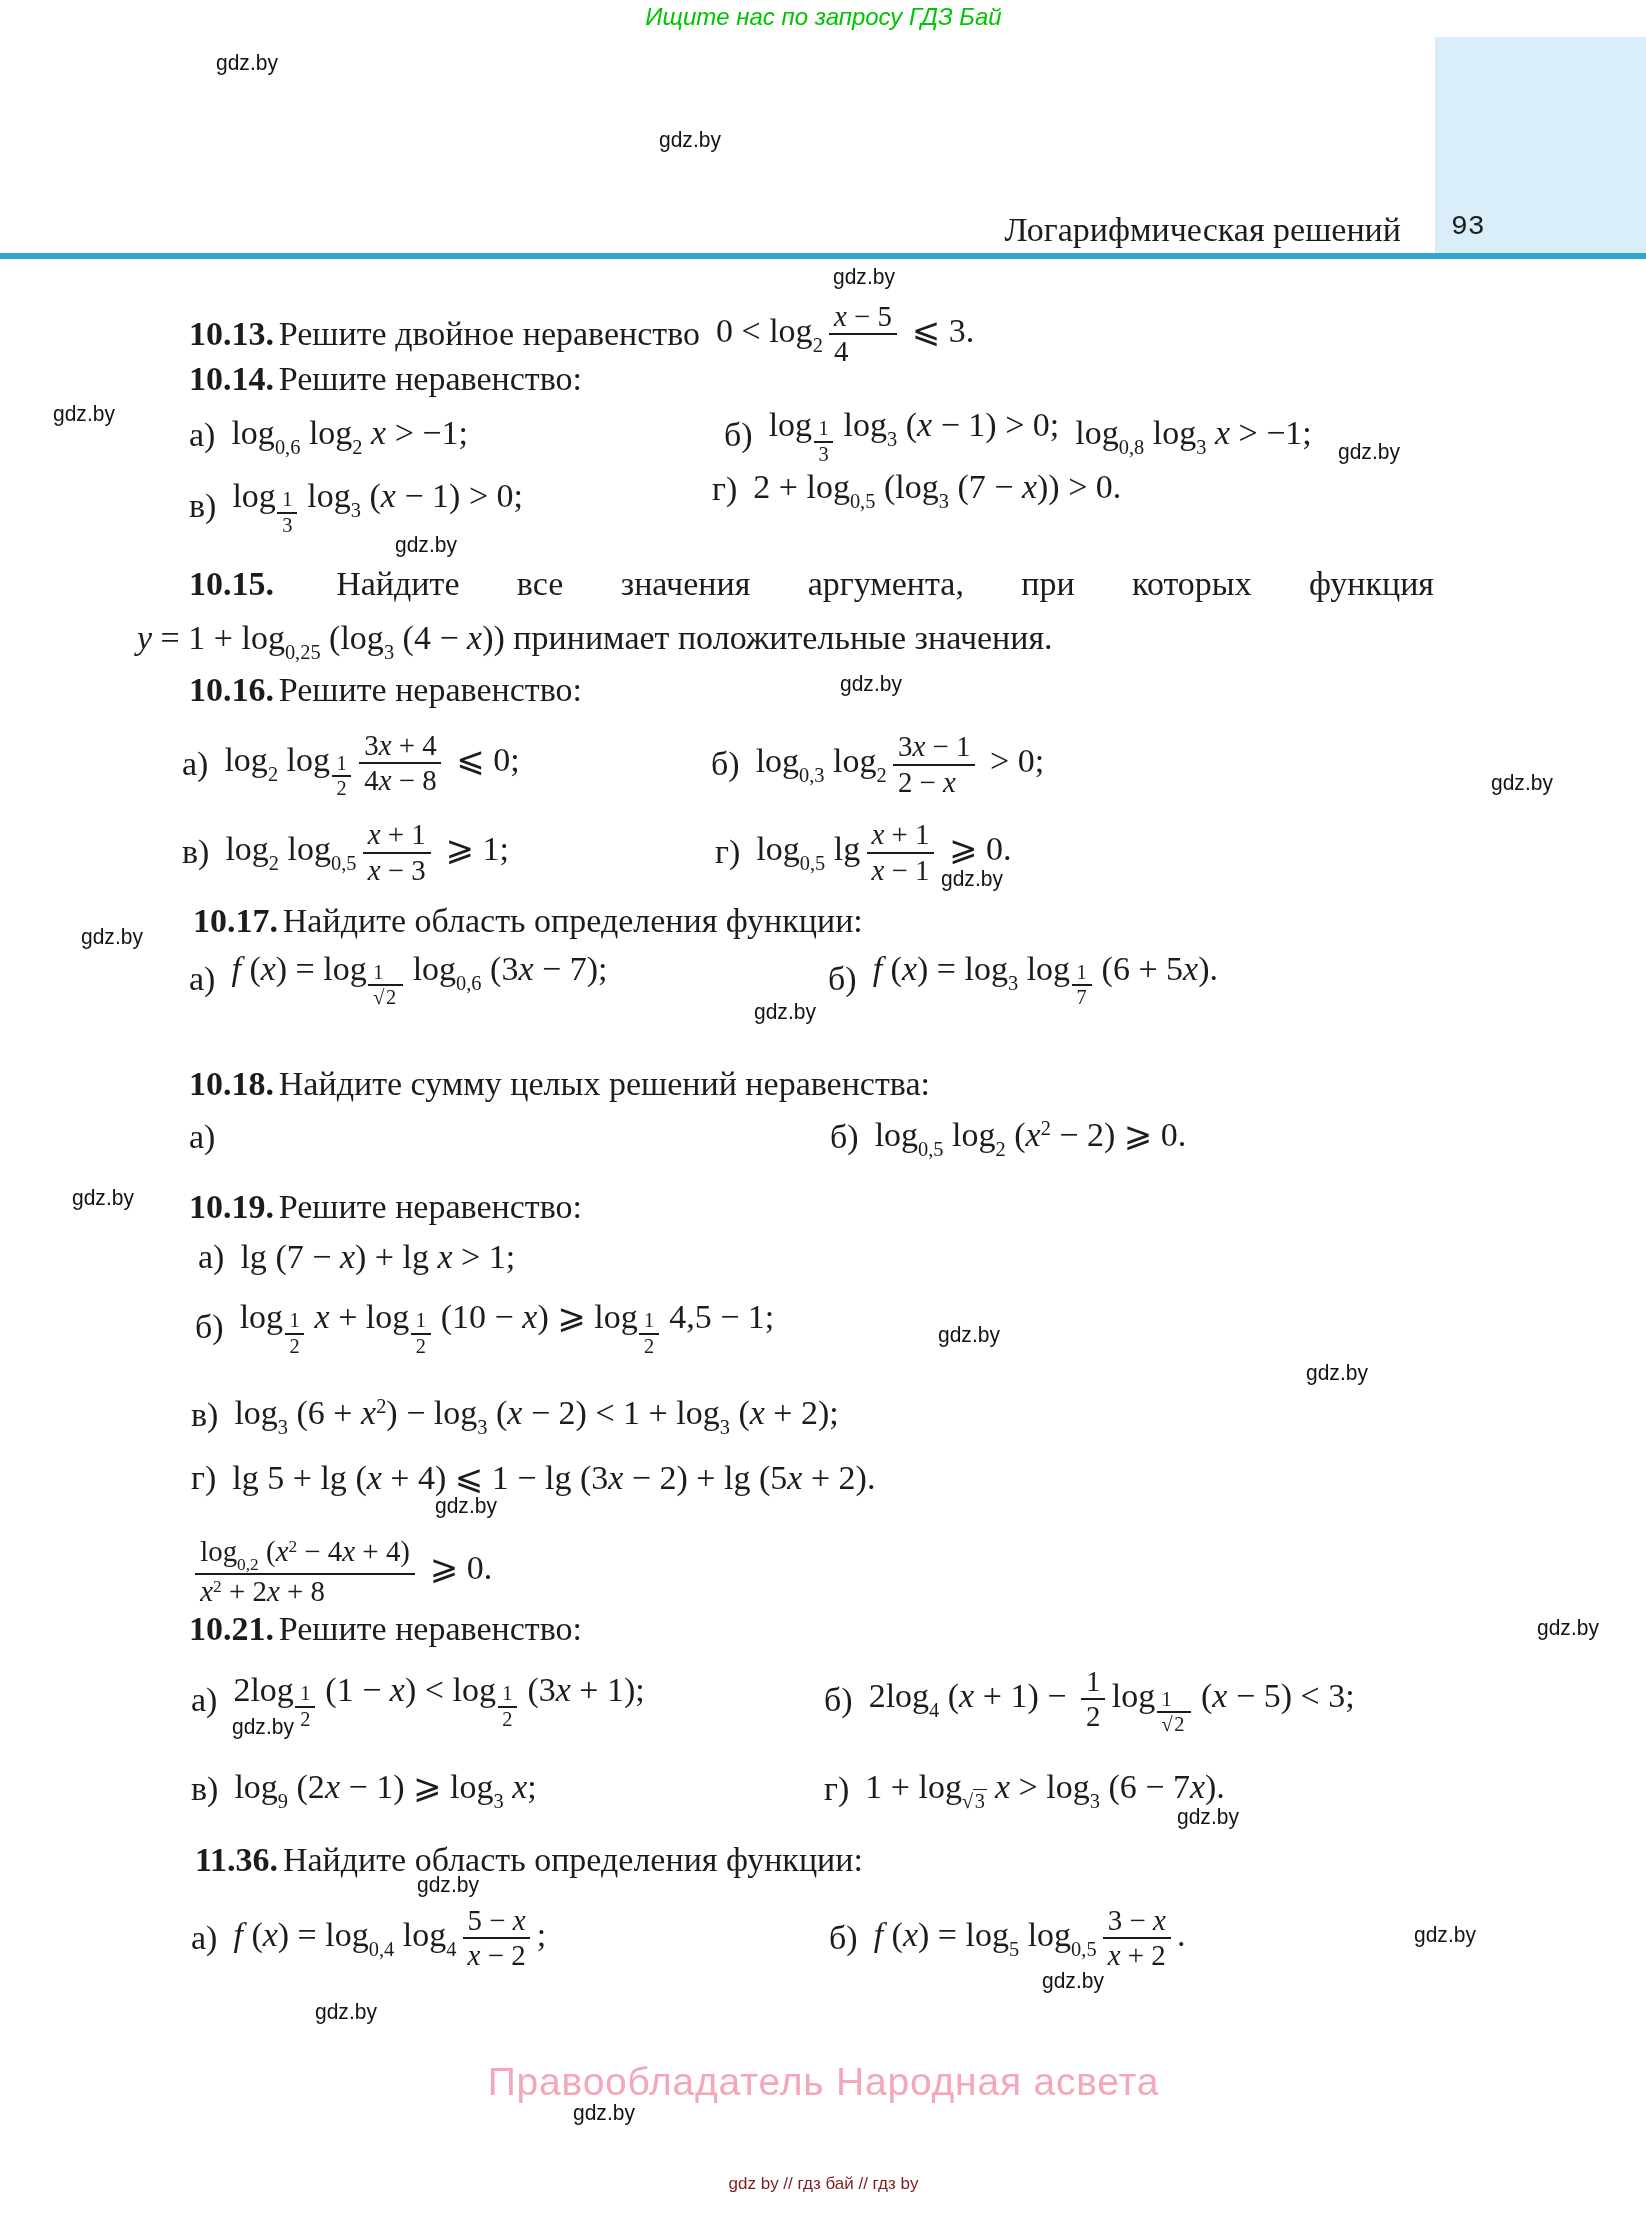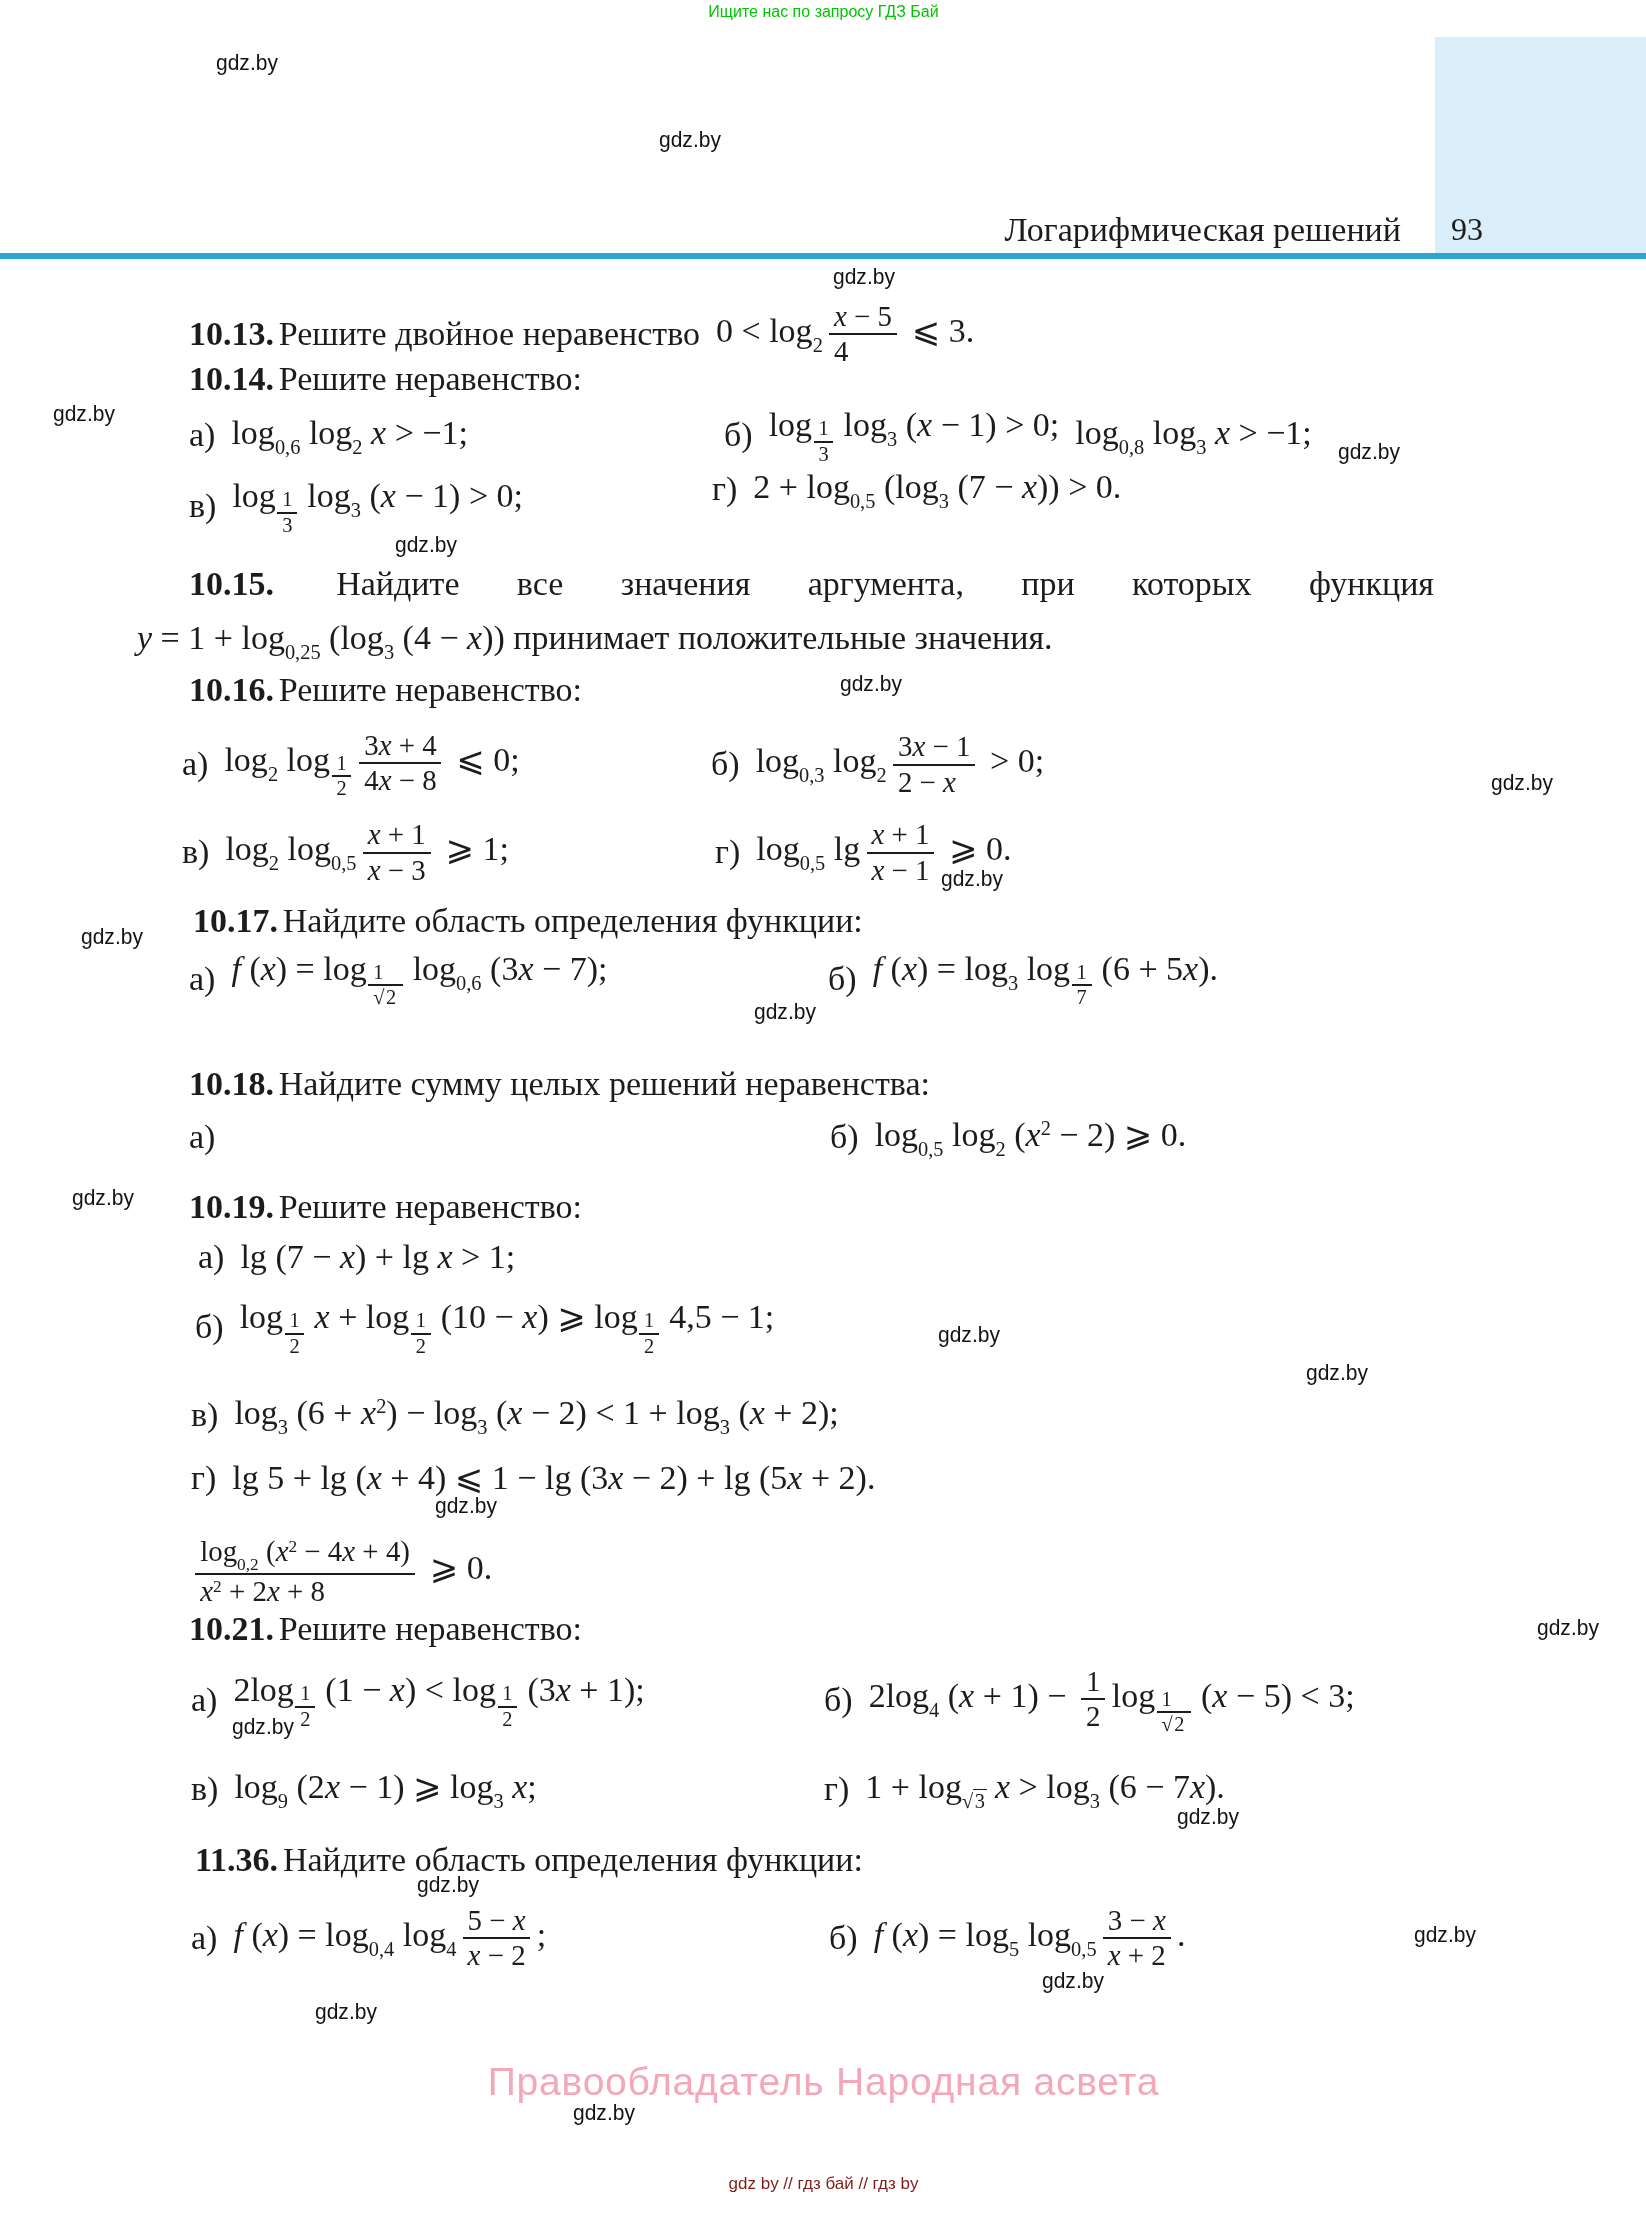--- a/index.html
+++ b/index.html
@@ -6,33 +6,33 @@
   html,body { background:#ffffff; }
   body {
     position:relative; width:1647px; height:2216px; overflow:hidden;
     font-family:"Liberation Serif","DejaVu Serif","DejaVu Sans",serif;
     color:#1c1c1c;
   }
   .abs { position:absolute; }
   .promo {
     left:0; right:0; top:3.2px; text-align:center;
     font-family:"Liberation Sans","DejaVu Sans",sans-serif;
-    font-size:16px; color:#00c400;
+    font-size:24px; color:#00c400;font-style:italic;
   }
   .wm {
     position:absolute;
     font-family:"Liberation Sans","DejaVu Sans",sans-serif;
     font-size:22.6px; color:#141414;
     transform:scaleX(.93); transform-origin:left top;
     white-space:nowrap;
   }
   .pagebox { left:1435px; top:37px; width:211px; height:216px; background:#d9eef9; }
   .rule { left:0; top:253px; width:1647px; height:5.6px; background:#2fa6d2; }
   .title { right:246px; top:211px; font-size:34px; white-space:nowrap; }
-  .pagenum { left:1451px; top:211px; font-size:32px; }
+  .pagenum { left:1451px; top:211px; font-size:28px;font-family:Liberation Mono, monospace; }
   .prob-head { font-size:34px; line-height:1.15; white-space:nowrap; }
   .just { white-space:normal; text-align:justify; text-align-last:justify; }
   .num { font-weight:bold; margin-right:4.8px; }
   .item {
     position:absolute; display:flex; align-items:center; gap:16px;
     font-size:34px; line-height:1.2; white-space:nowrap;
   }
   .formula { display:inline-block; }
   .mi { font-style:italic; }
   .msub { display:inline-block; font-size:.6em; vertical-align:-.5em; line-height:1; }

